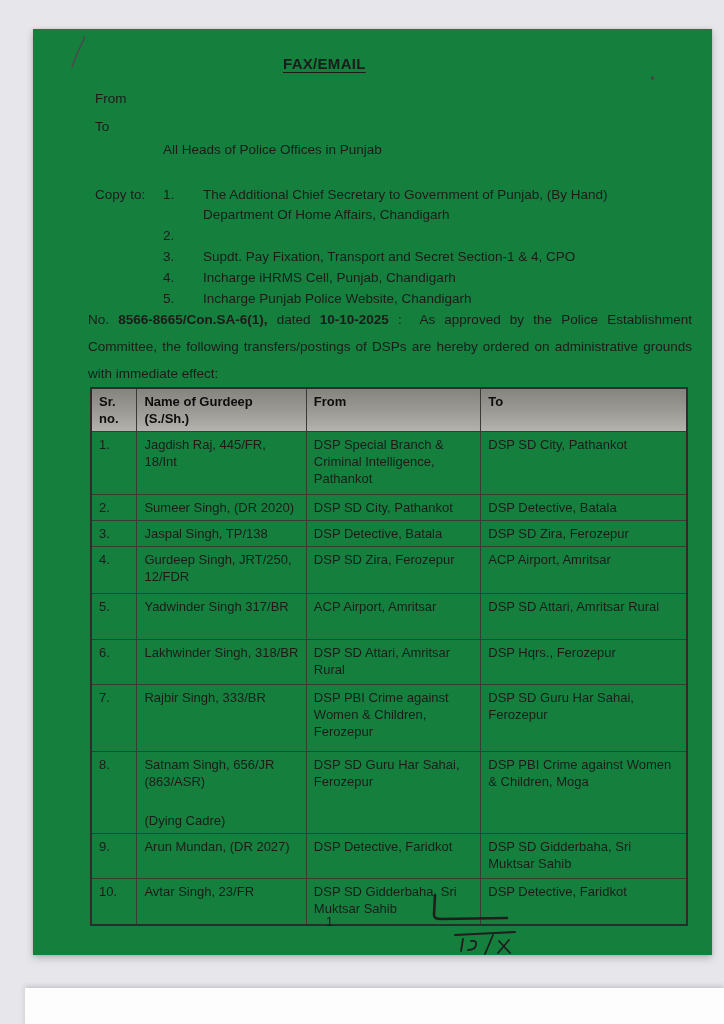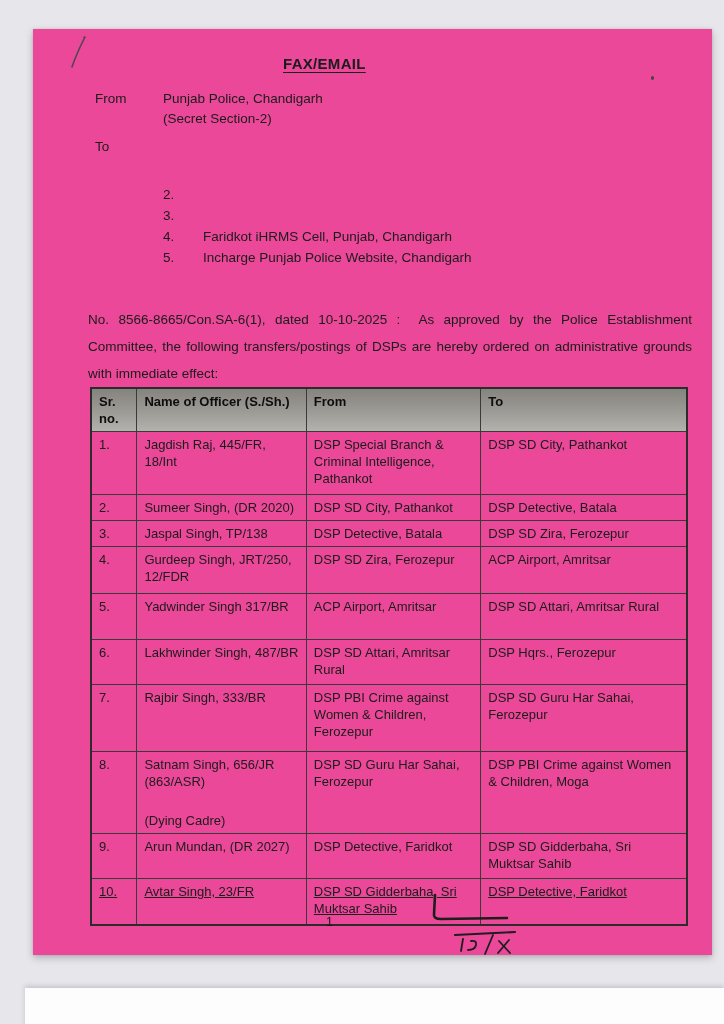--- a/index.html
+++ b/index.html
@@ -8,21 +8,21 @@
     background:#e7e6ea;
     overflow:hidden;
     font-family:"Liberation Sans", sans-serif;
     color:#1b1b1b;
     position:relative;
   }
   .page{
     position:absolute;
     left:33px;top:29px;
     width:679px;height:926px;
-    background:#ec4899;
+    background:#15803d;
     box-shadow:0 3px 7px rgba(60,60,70,.30), 0 0 2px rgba(60,60,70,.18);
     overflow:hidden;
   }
   .next-page{
     position:absolute;
     left:25px;top:988px;
     width:699px;height:40px;
     background:#fdfdfe;
     box-shadow:0 -2px 5px rgba(60,60,70,.20);
   }
@@ -40,21 +40,21 @@
   .to-value{margin-left:68px;margin-top:3px;}
   .copy-block{position:absolute;left:62px;top:156px;width:580px;font-size:13.5px;line-height:20px;}
   .copy-row{display:flex;align-items:flex-start;margin-bottom:1px;}
   .copy-label{width:68px;flex:0 0 68px;}
   .copy-num{width:40px;flex:0 0 40px;}
   .copy-text{flex:1;}
   .order-para{
     position:absolute;left:55px;top:277px;width:604px;
     font-size:13.5px;line-height:27px;text-align:justify;
   }
-  .order-para b{font-weight:normal;}
+  .order-para b{font-weight:bold;}
   table.transfers{
     position:absolute;left:57px;top:358px;
     width:598px;border-collapse:collapse;
     font-size:13px;
   }
   table.transfers th, table.transfers td{
     border:1px solid #3a3a3a;
     vertical-align:top;
     padding:4px 7px;
     line-height:17px;
@@ -68,21 +68,21 @@
   tr.hdr{height:40px;}
   tbody tr:nth-child(1){height:63px;}
   tbody tr:nth-child(2){height:24px;}
   tbody tr:nth-child(3){height:25px;}
   tbody tr:nth-child(4){height:47px;}
   tbody tr:nth-child(5){height:46px;}
   tbody tr:nth-child(6){height:45px;}
   tbody tr:nth-child(7){height:67px;}
   tbody tr:nth-child(8){height:70px;}
   tbody tr:nth-child(9){height:45px;}
-  tbody tr:nth-child(10){height:46px;text-decoration:underline;}
+  tbody tr:nth-child(10){height:46px;}
   td .name-note{margin-top:22px;}
   .page-number{
     position:absolute;left:293px;top:886px;
     font-size:12.5px;
   }
   .signature{position:absolute;left:388px;top:860px;}
   .slash-mark{position:absolute;left:33px;top:2px;}
   .ink-speck{
     position:absolute;left:618px;top:47px;
     width:3px;height:4px;background:#444;border-radius:50%;
@@ -98,41 +98,44 @@
     <circle cx="18.5" cy="6.5" r="1.2" fill="#4a4a4e"></circle>
   </svg>
 
   <div class="ink-speck"></div>
 
   <div class="doc-title">FAX/EMAIL</div>
 
   <div class="addr-block">
     <div class="addr-row">
       <span class="addr-label">From</span>
-      <span>
-        <span>Punjab Police, Chandigarh</span><br>
-        <span>(Secret Section-2)</span>
-      </span>
     </div>
     <div class="to-label">To</div>
+    <div class="to-value">All Heads of Police Offices in Punjab</div>
   </div>
 
   <div class="copy-block">
       <div class="copy-row">
+        <span class="copy-label">Copy to:</span>
+        <span class="copy-num">1.</span>
+        <span class="copy-text">The Additional Chief Secretary to Government of Punjab, (By Hand)<br>Department Of Home Affairs, Chandigarh</span>
+      </div>
+      <div class="copy-row">
         <span class="copy-label"></span>
         <span class="copy-num">2.</span>
       </div>
       <div class="copy-row">
         <span class="copy-label"></span>
         <span class="copy-num">3.</span>
+        <span class="copy-text">Supdt. Pay Fixation, Transport and Secret Section-1 &amp; 4, CPO</span>
       </div>
       <div class="copy-row">
         <span class="copy-label"></span>
         <span class="copy-num">4.</span>
-        <span class="copy-text">Faridkot iHRMS Cell, Punjab, Chandigarh</span>
+        <span class="copy-text">Incharge iHRMS Cell, Punjab, Chandigarh</span>
       </div>
       <div class="copy-row">
         <span class="copy-label"></span>
         <span class="copy-num">5.</span>
         <span class="copy-text">Incharge Punjab Police Website, Chandigarh</span>
       </div>
     </div>
 
   <div class="order-para">
     <span>No.</span>
@@ -146,21 +149,21 @@
   <table class="transfers">
     <colgroup>
       <col style="width:46px">
         <col style="width:170px">
         <col style="width:175px">
         <col style="width:207px">
     </colgroup>
     <thead>
       <tr class="hdr">
           <th>Sr. no.</th>
-          <th>Name of Officer (S./Sh.)</th>
+          <th>Name of Gurdeep (S./Sh.)</th>
           <th>From</th>
           <th>To</th>
         </tr>
     </thead>
     <tbody>
         <tr>
           <td>1.</td>
           <td>Jagdish Raj, 445/FR, 18/Int</td>
           <td>DSP Special Branch &amp; Criminal Intelligence, Pathankot</td>
           <td>DSP SD City, Pathankot</td>
@@ -184,21 +187,21 @@
           <td>ACP Airport, Amritsar</td>
         </tr>
         <tr>
           <td>5.</td>
           <td>Yadwinder Singh 317/BR</td>
           <td>ACP Airport, Amritsar</td>
           <td>DSP SD Attari, Amritsar Rural</td>
         </tr>
         <tr>
           <td>6.</td>
-          <td>Lakhwinder Singh, 487/BR</td>
+          <td>Lakhwinder Singh, 318/BR</td>
           <td>DSP SD Attari, Amritsar Rural</td>
           <td>DSP Hqrs., Ferozepur</td>
         </tr>
         <tr>
           <td>7.</td>
           <td>Rajbir Singh, 333/BR</td>
           <td>DSP PBI Crime against Women &amp; Children, Ferozepur</td>
           <td>DSP SD Guru Har Sahai, Ferozepur</td>
         </tr>
         <tr>

